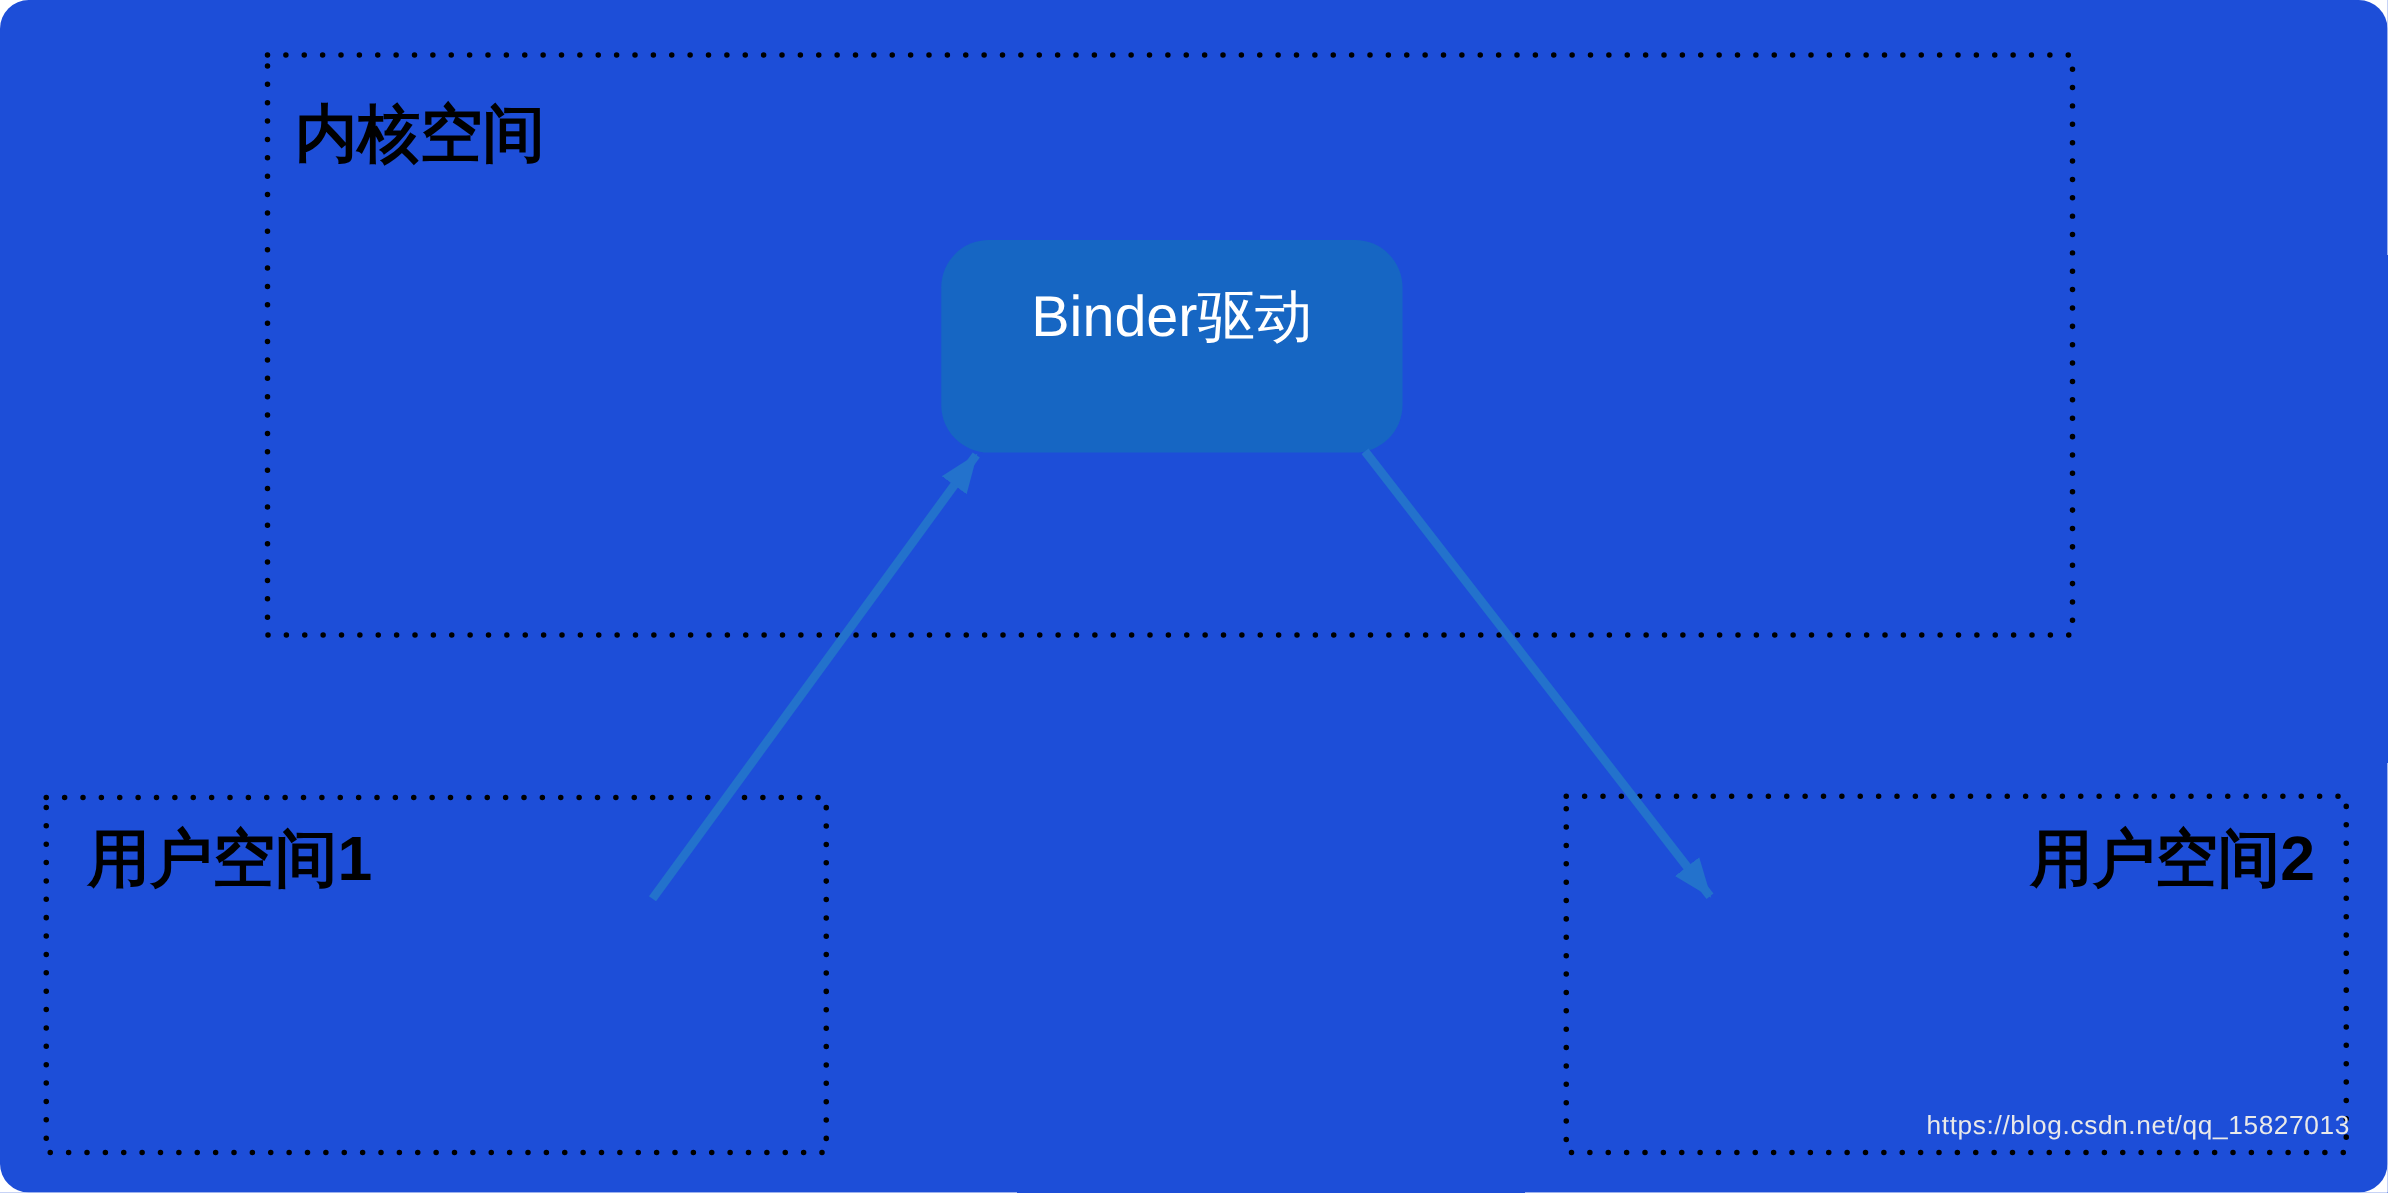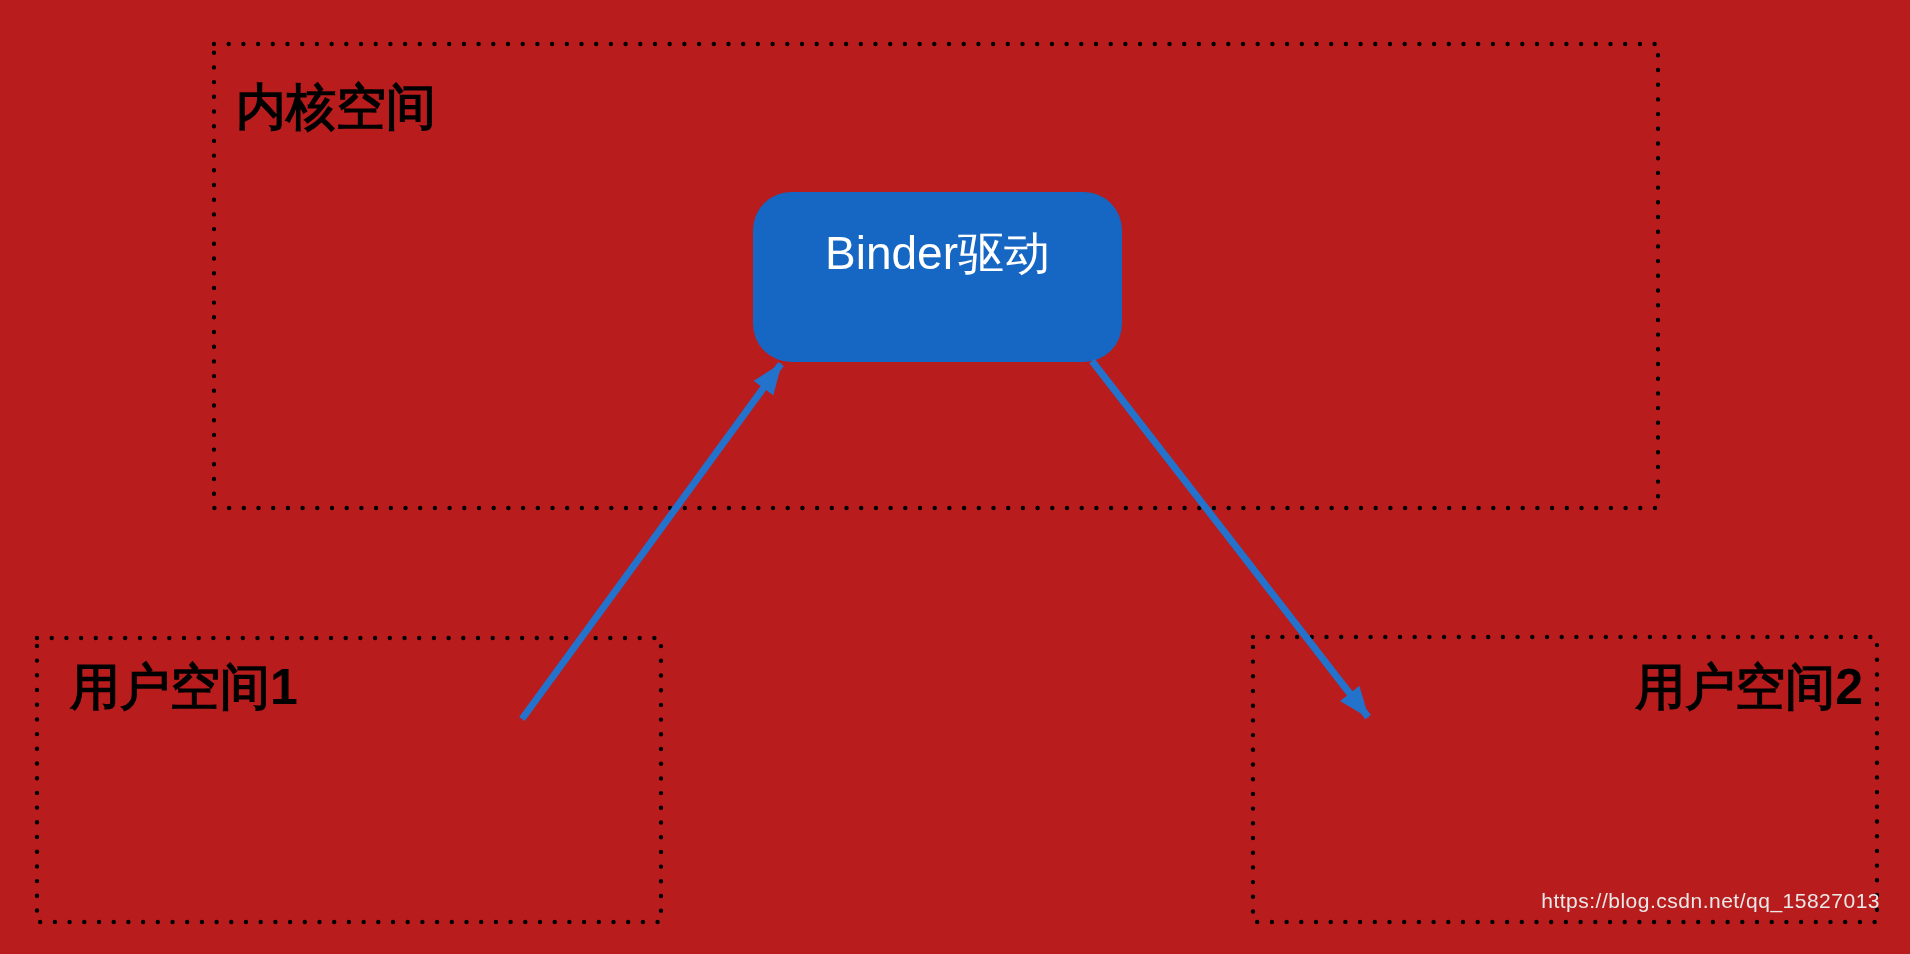--- a/index.html
+++ b/index.html
@@ -1,34 +1,35 @@
 <!DOCTYPE html>
 <html><head>
 <meta charset="utf-8">
 <style>
   html,body{margin:0;padding:0;background:#ffffff;}
   .canvas{
     position:relative;
     width:1910px;height:954px;
-    background:#b91c1c;
+    background:#1d4ed8;
     overflow:hidden;
     font-family:"Liberation Sans","DejaVu Sans",sans-serif;
+    border-radius:23px;
   }
   .layer{position:absolute;left:0;top:0;}
   .box-label{
     position:absolute;
     font-size:50px;
     font-weight:700;
     color:#000000;
     line-height:1;
     white-space:nowrap;
   }
   .kernel-label{left:236px;top:82px;}
   .user1-label{left:70px;top:662px;}
-  .user2-label{right:47px;top:662px;text-align:center;}
+  .user2-label{right:58px;top:662px;text-align:center;}
   .binder-label-wrap{
     position:absolute;
     left:753px;top:192px;width:369px;height:122px;
     display:flex;align-items:center;justify-content:center;
   }
   .binder-label{
     font-size:46px;
     font-weight:400;
     color:#ffffff;
     line-height:1;

